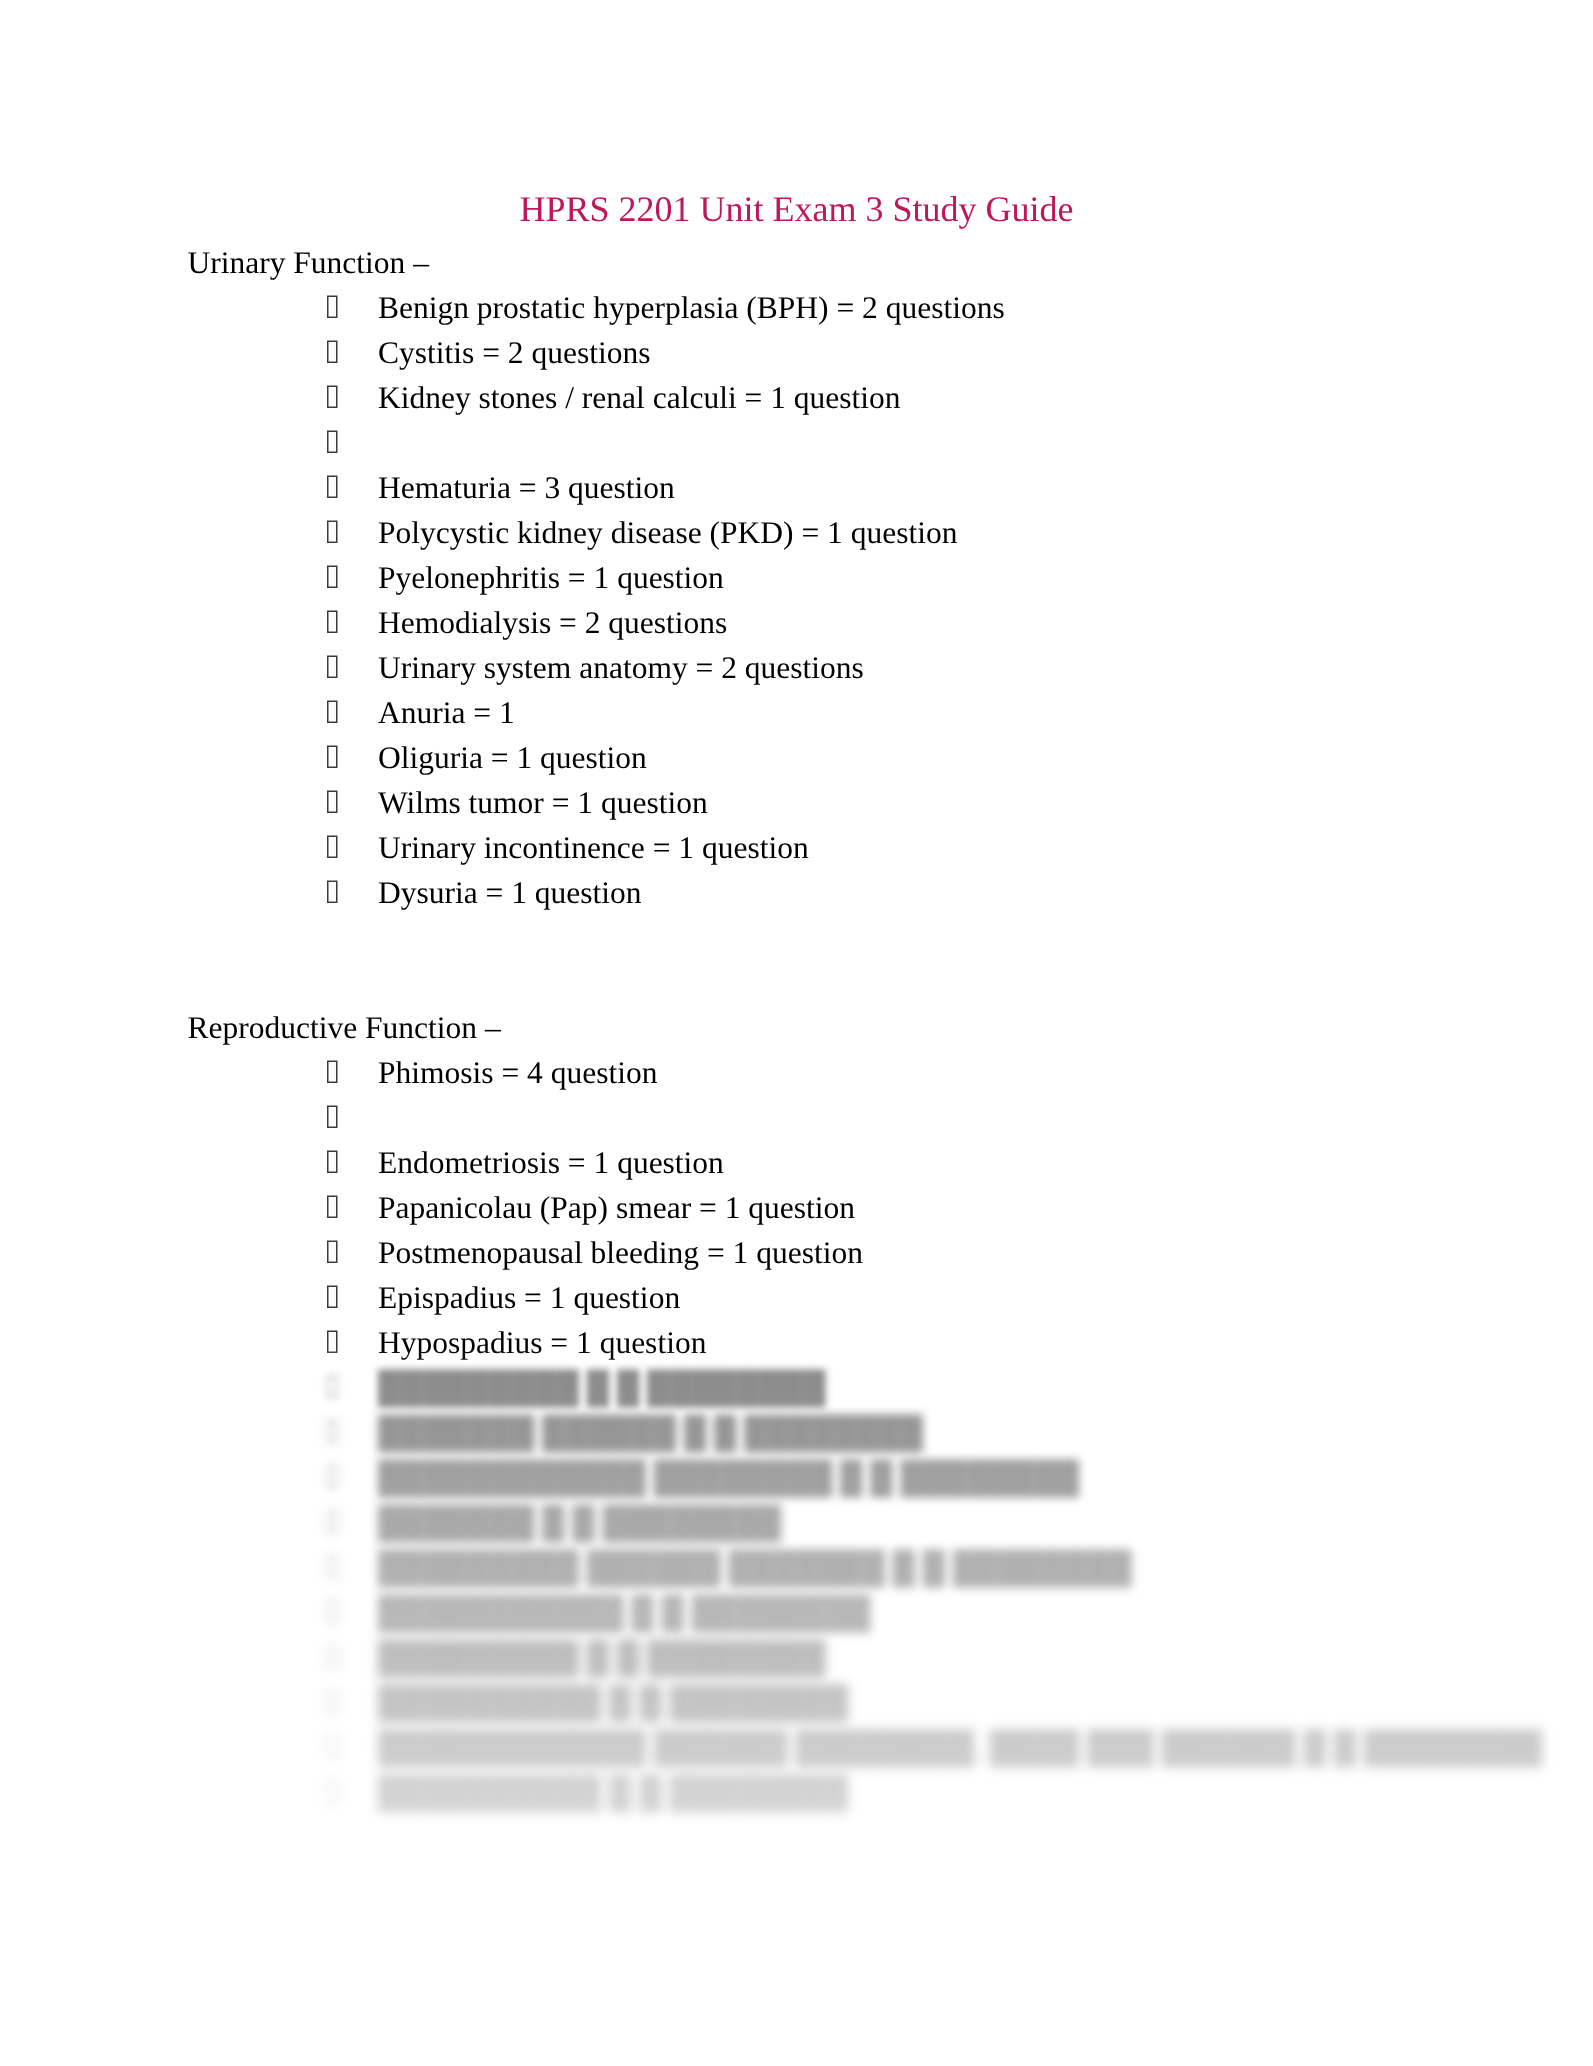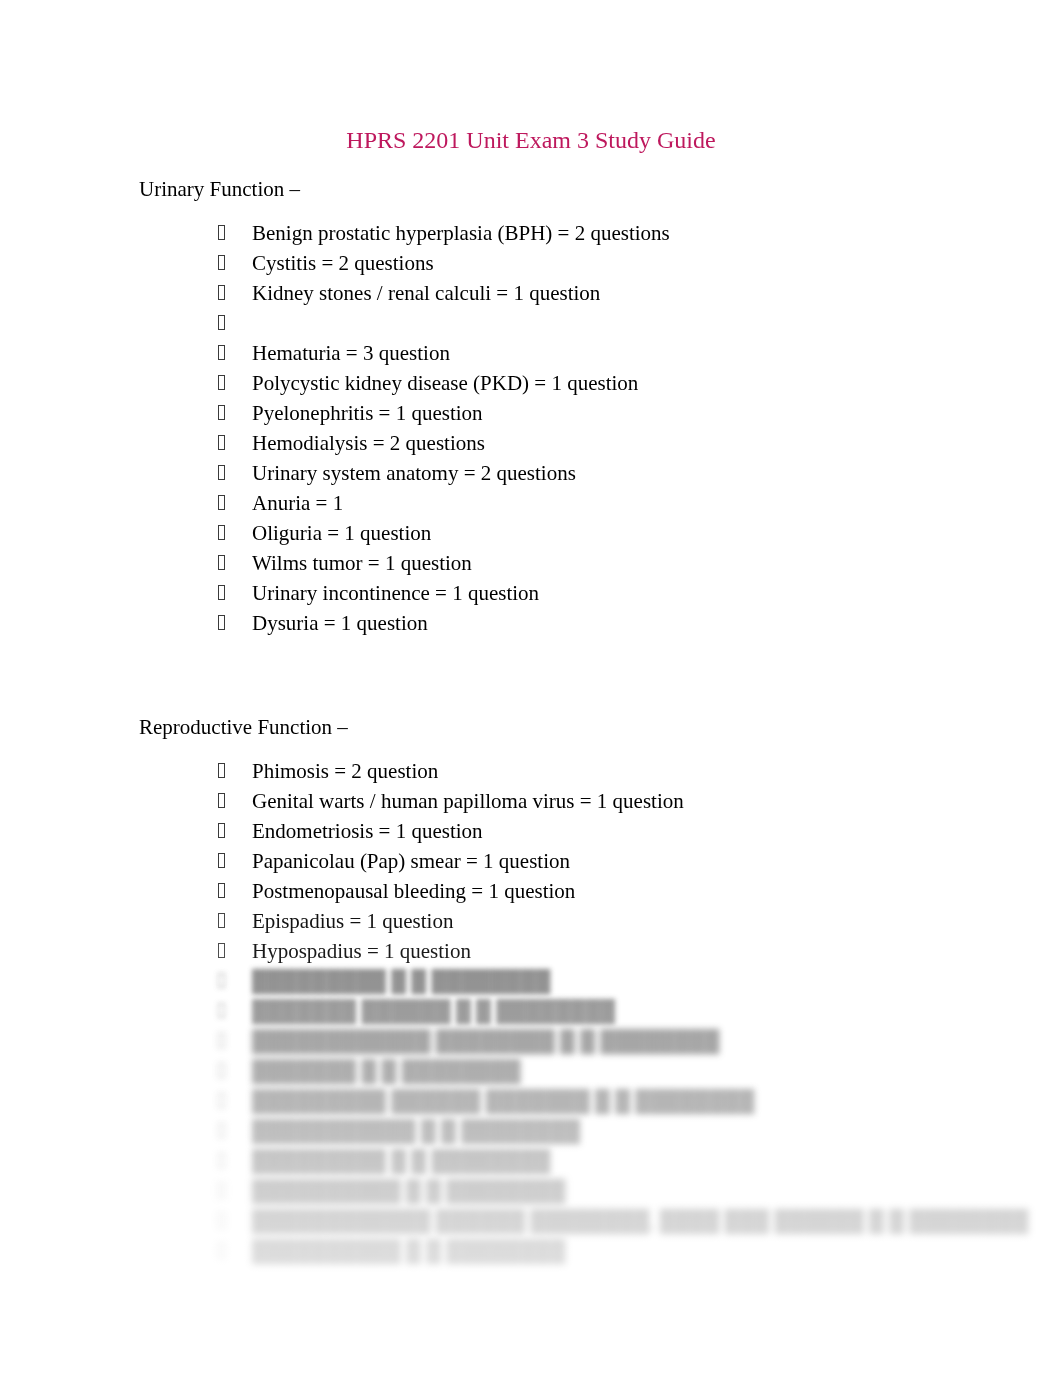--- a/index.html
+++ b/index.html
@@ -38,21 +38,21 @@
   .content {
     position: absolute;
     left: 125px;
     top: 160px;
     width: 900px;
   }
   .section-heading {
     font-size: 21px;
     line-height: 30px;
     color: #000;
-    margin: 14px;
+    margin: 0;
     padding: 0;
     white-space: nowrap;
   }
   .spacer-line {
     height: 30px;
   }
   .bullet-list {
     margin: 0;
     padding: 0;
     list-style: none;
@@ -184,25 +184,24 @@
     </div>
 
     <div class="spacer-line"></div>
     <div class="spacer-line"></div>
 
     <div class="section-heading">Reproductive Function –</div>
 
     <div class="bullet-list">
       <div class="bullet-item">
         <span class="bullet-glyph"></span>
-        <span class="bullet-text">Phimosis = 2 question</span>
-      </div>
-      <div class="bullet-item">
-        <span class="bullet-glyph"></span>
-        <span class="bullet-text">Genital warts / human papilloma virus = 1 question</span>
+        <span class="bullet-text">Phimosis = 4 question</span>
+      </div>
+      <div class="bullet-item">
+        <span class="bullet-glyph"></span>
       </div>
       <div class="bullet-item">
         <span class="bullet-glyph"></span>
         <span class="bullet-text">Endometriosis = 1 question</span>
       </div>
       <div class="bullet-item">
         <span class="bullet-glyph"></span>
         <span class="bullet-text">Papanicolau (Pap) smear = 1 question</span>
       </div>
       <div class="bullet-item">

